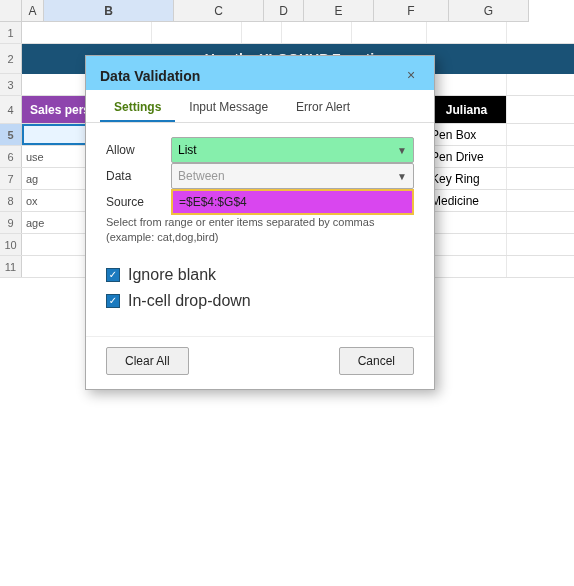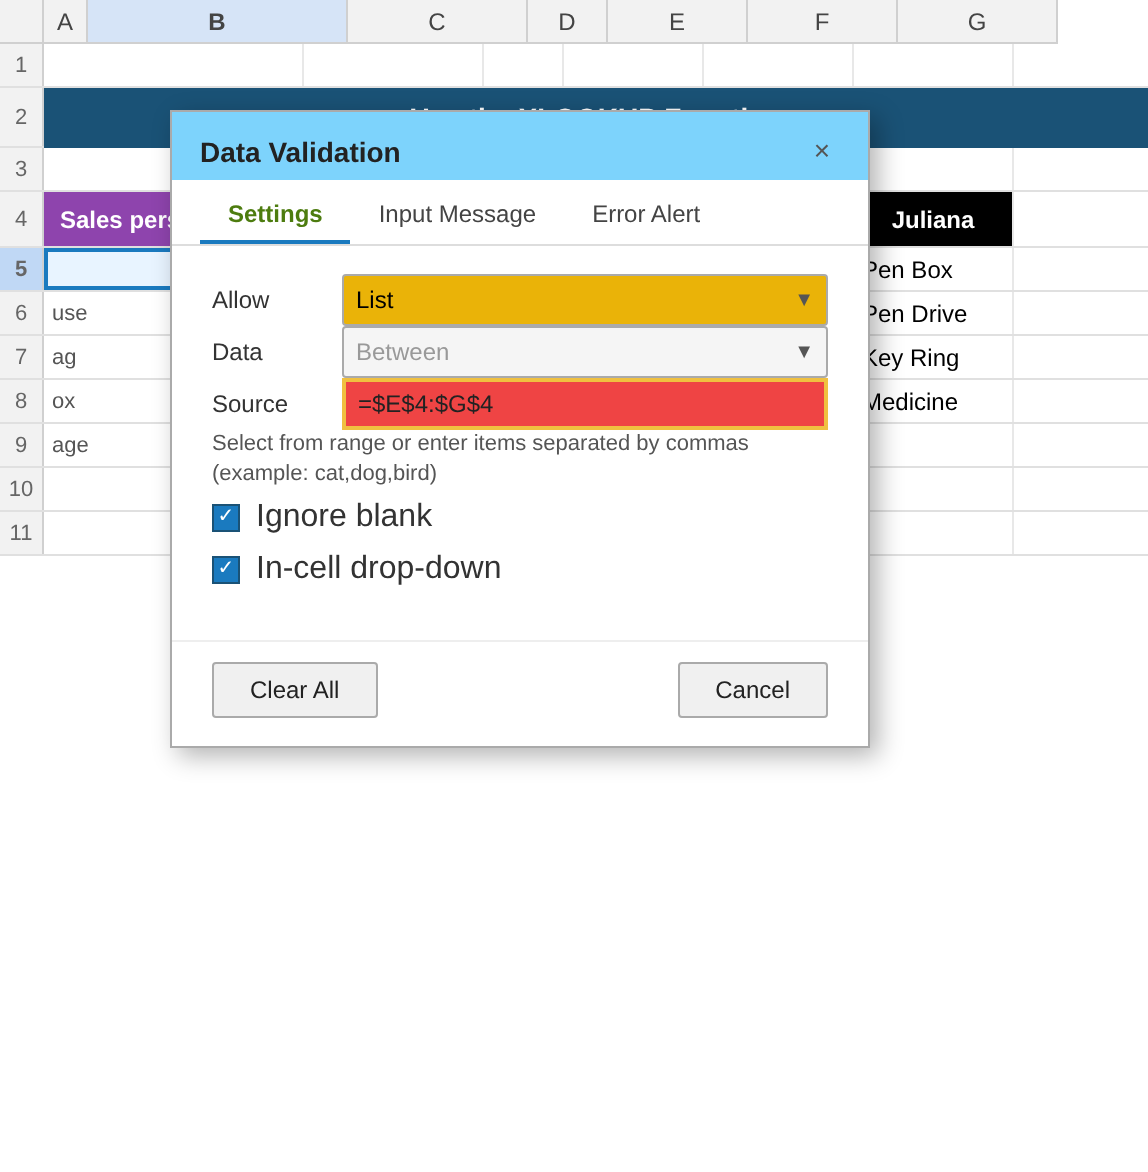--- a/index.html
+++ b/index.html
@@ -227,45 +227,45 @@
     .form-control {
       flex: 1;
       height: 26px;
       border: 1px solid #aaa;
       border-radius: 2px;
       padding: 0 6px;
       font-size: 12px;
       display: flex;
       align-items: center;
       justify-content: space-between;
-      background: #eab308;
+      background: #86efac;
       position: relative;
     }
     .form-control-disabled {
       background: #f5f5f5;
       color: #999;
     }
     .dropdown-arrow {
       font-size: 10px;
       color: #555;
     }
     .source-input {
       flex: 1;
       height: 26px;
       border: 2px solid #f0c040;
-      background: #ef4444;
+      background: #d946ef;
       padding: 0 6px;
       font-size: 12px;
       font-weight: 500;
       color: #222;
     }
     .hint-text {
       font-size: 11px;
       color: #555;
-      margin-bottom: 4px;
+      margin-bottom: 20px;
       line-height: 1.4;
       padding-left: 0;
     }
     .checkbox-row {
       display: flex;
       align-items: center;
       margin-bottom: 8px;
       gap: 8px;
     }
     .checkbox-box {

